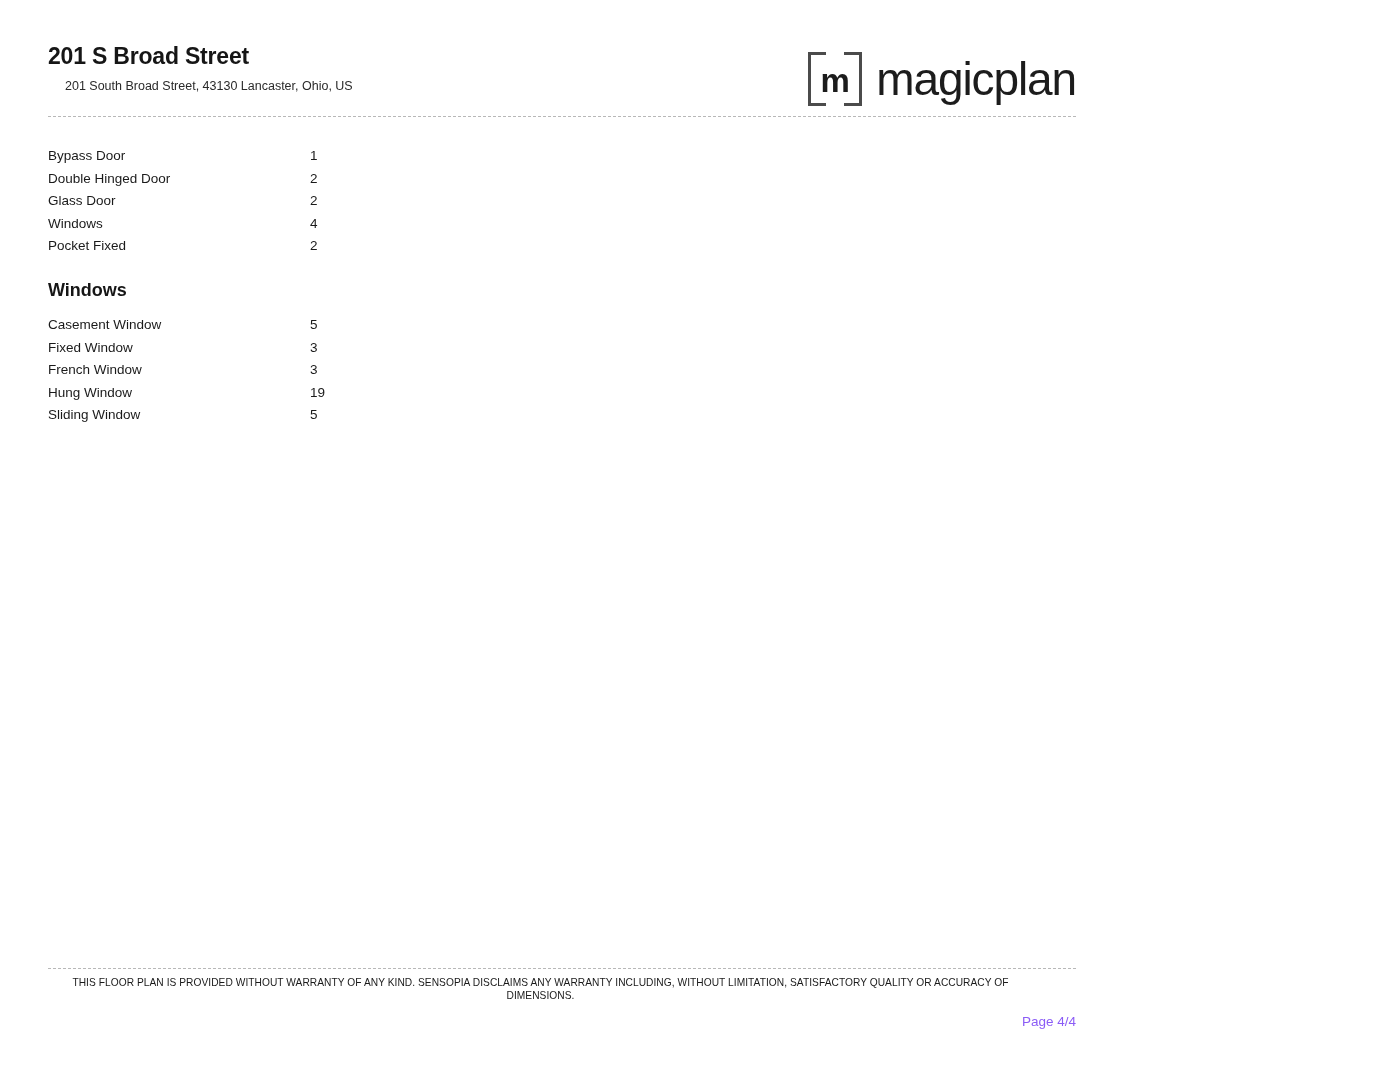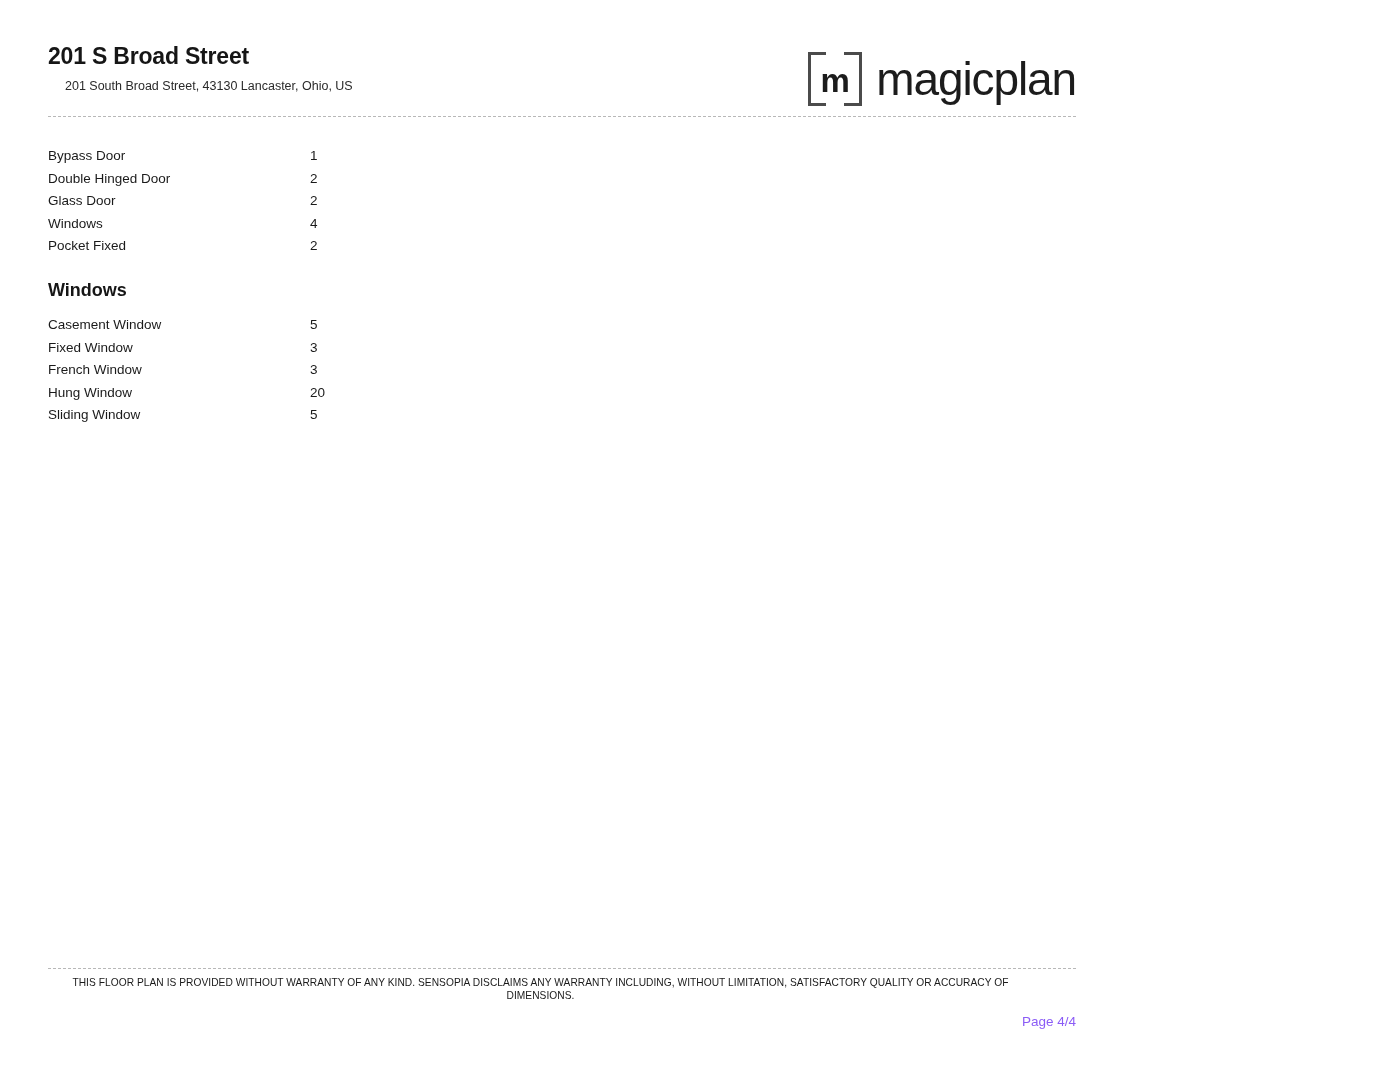--- a/index.html
+++ b/index.html
@@ -221,21 +221,21 @@
         <div class="row">
           <span class="label">Fixed Window</span>
           <span class="value">3</span>
         </div>
         <div class="row">
           <span class="label">French Window</span>
           <span class="value">3</span>
         </div>
         <div class="row">
           <span class="label">Hung Window</span>
-          <span class="value">20</span>
+          <span class="value">19</span>
         </div>
         <div class="row">
           <span class="label">Sliding Window</span>
           <span class="value">5</span>
         </div>
       </div>
     </div>
 
   </div>
 

